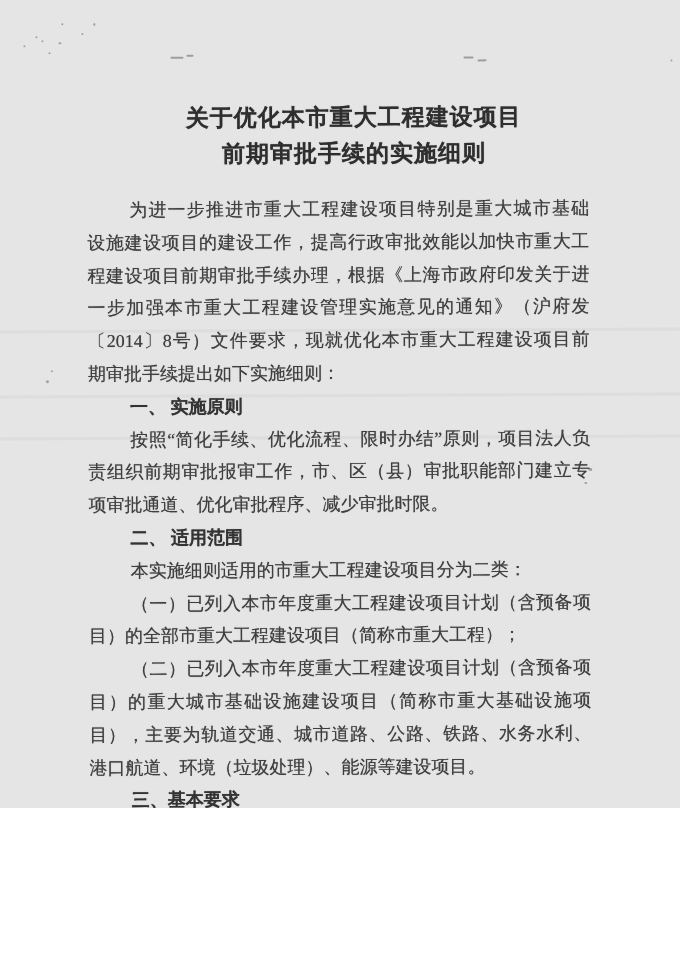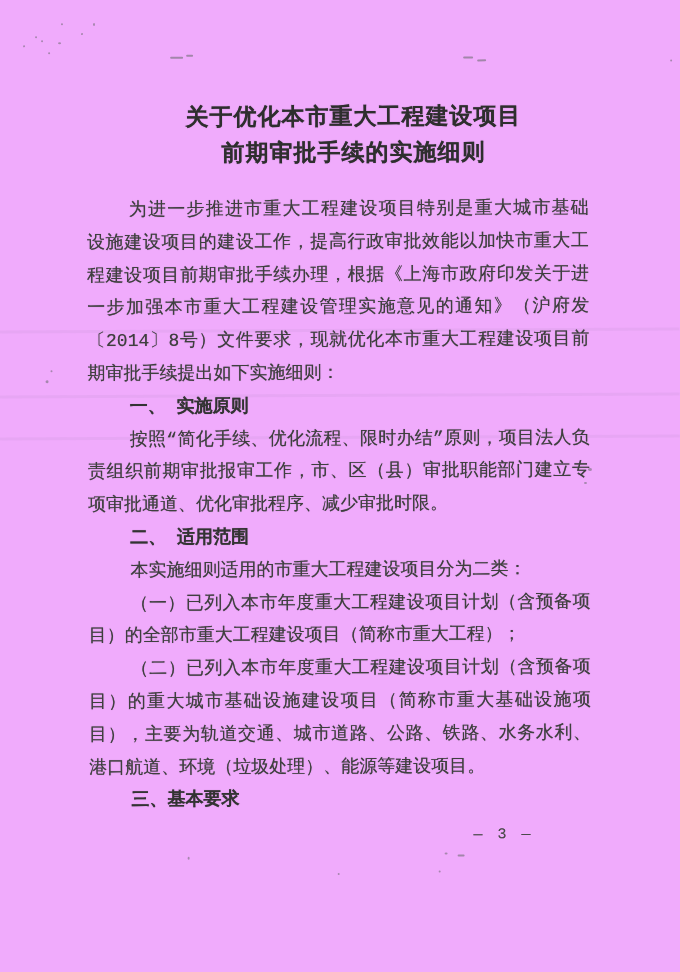--- a/index.html
+++ b/index.html
@@ -3,24 +3,24 @@
 <meta charset="utf-8">
 <style>
   html, body {
     margin: 0;
     padding: 0;
     background: #ffffff;
   }
   .page {
     position: relative;
     width: 680px;
-    height: 972px;
-    background: #f0abfc;
+    height: 808px;
+    background: #e5e5e5;
     overflow: hidden;
-    font-family: Liberation Mono, monospace;
+    font-family: Liberation Serif, serif;
   }
   .scan-content {
     position: absolute;
     inset: 0;
     transform: rotate(-0.25deg);
     transform-origin: 50% 50%;
   }
   .doc-title {
     position: absolute;
     top: 100px;

